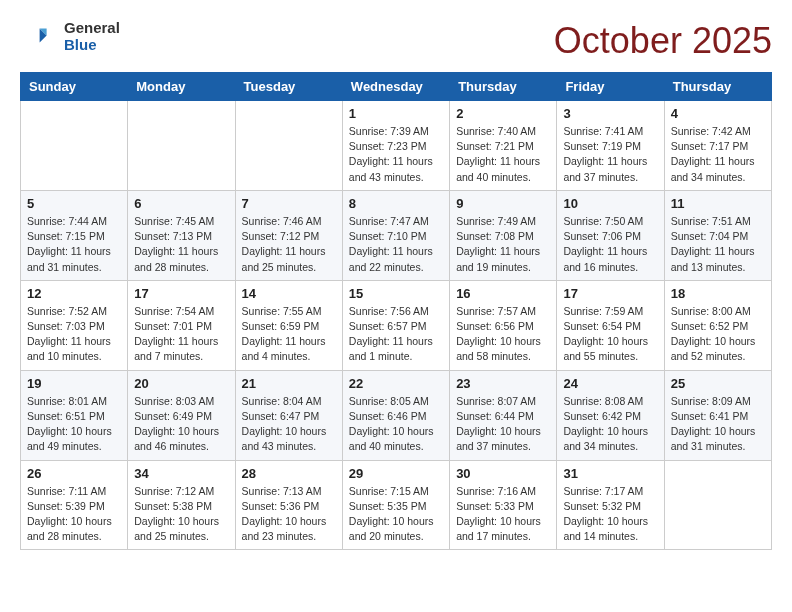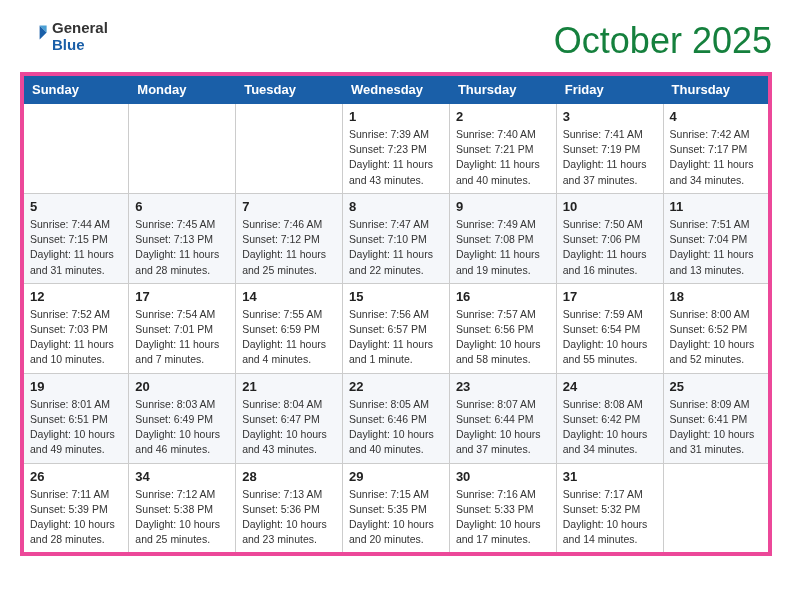--- a/index.html
+++ b/index.html
@@ -11,35 +11,35 @@
       padding: 20px;
     }
     .header {
       display: flex;
       justify-content: space-between;
       align-items: flex-start;
       margin-bottom: 10px;
     }
     .logo {
       display: flex;
-      align-items: flex-start;
-      gap: 4px;
+      align-items: center;
+      gap: 16px;
     }
     .logo-icon {
       width: 28px;
       height: 28px;
     }
     .title-block { text-align: right; }
-    .month-title { font-size: 36px; color: #15803d; font-weight: normal; }
+    .month-title { font-size: 36px; color: #7f1d1d; font-weight: normal; }
     .location { font-size: 16px; color: #555; }
 
     .calendar {
       width: 100%;
       border-collapse: collapse;
-      border: 4px solid #ec4899;
+      border: 1px solid #ec4899;
     }
     .calendar th {
       background: #1a5fa8;
       color: #fff;
       text-align: left;
       padding: 6px 8px;
       font-size: 13px;
       border: 1px solid #1a5fa8;
     }
     .calendar td {

